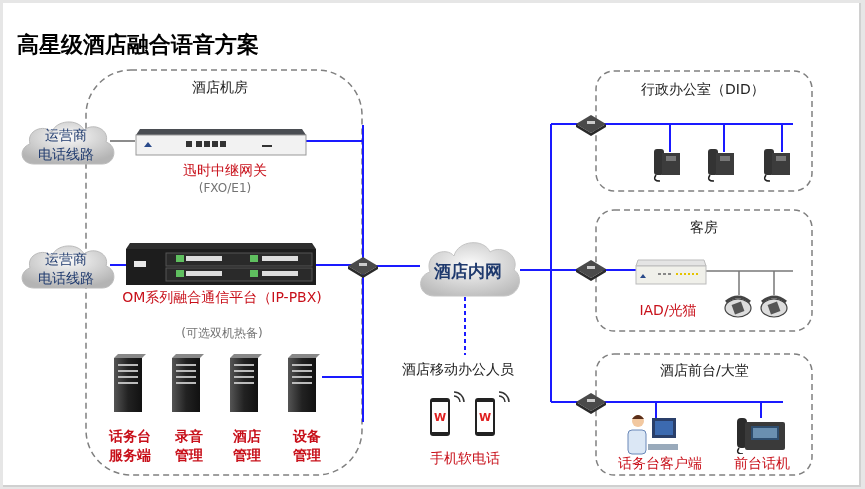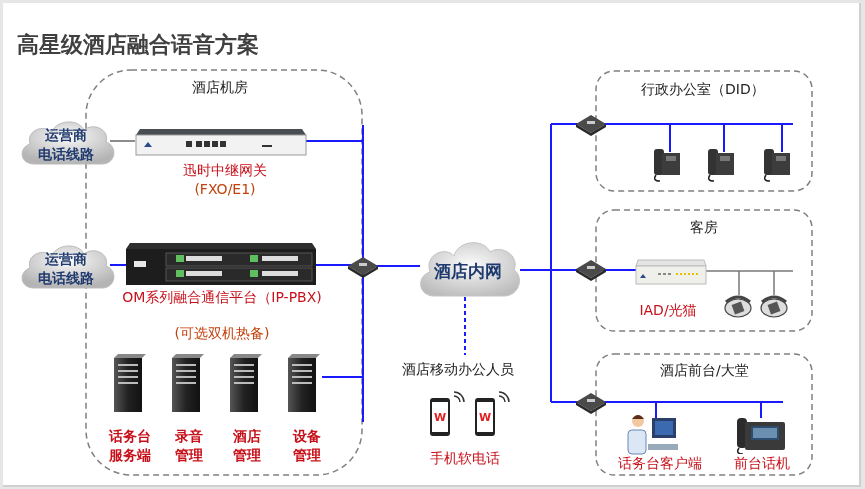--- a/index.html
+++ b/index.html
@@ -1,26 +1,26 @@
 <!DOCTYPE html>
 <html><head>
 <meta charset="utf-8">
 <style>
   html, body { margin:0; padding:0; }
   body { width:865px; height:489px; background:#e6e6e6; position:relative; overflow:hidden;
          font-family:"Liberation Sans","DejaVu Sans",sans-serif; }
   .slide { position:absolute; left:3px; top:3px; width:856px; height:482px; background:#fff;
            border-right:2px solid #d0d0d0; border-bottom:2px solid #d0d0d0; }
   .abs { position:absolute; }
-  .title { left:17px; top:30px; font-size:22px; font-weight:bold; color:#404040; letter-spacing:0px;
+  .title { left:17px; top:30px; font-size:22px; font-weight:bold; color:#000000; letter-spacing:0px;
            font-family:"DejaVu Sans",sans-serif; }
   .zone-label { font-size:14px; color:#222; font-family:"DejaVu Sans",sans-serif; white-space:nowrap; }
   .red-bold { color:#c8101a; font-weight:normal; font-size:14px; font-family:"DejaVu Sans",sans-serif; white-space:nowrap; text-align:center; }
-  .red-normal { color:#c2410c; font-size:14px; font-family:"DejaVu Sans",sans-serif; white-space:nowrap; text-align:center; }
-  .cloud-text { color:#1f3a6e; font-weight:bold; font-size:14px; text-align:center; line-height:19px; font-family:"DejaVu Sans",sans-serif; }
+  .red-normal { color:#737373; font-size:12px; font-family:"DejaVu Sans",sans-serif; white-space:nowrap; text-align:center; }
+  .cloud-text { color:#1f3a6e; font-weight:normal; font-size:14px; text-align:center; line-height:19px; font-family:"DejaVu Sans",sans-serif; }
   .cloud-text-big { color:#1f3a6e; font-weight:bold; font-size:17px; font-family:"DejaVu Sans",sans-serif; }
   svg.layer { position:absolute; left:0; top:0; }
   .server-label { color:#c8101a; font-weight:bold; font-size:14px; line-height:19px; text-align:center; font-family:"DejaVu Sans",sans-serif; }
 </style>
 </head>
 <body>
 
 <div class="slide"></div>
 
 <svg class="layer" width="865" height="489">

